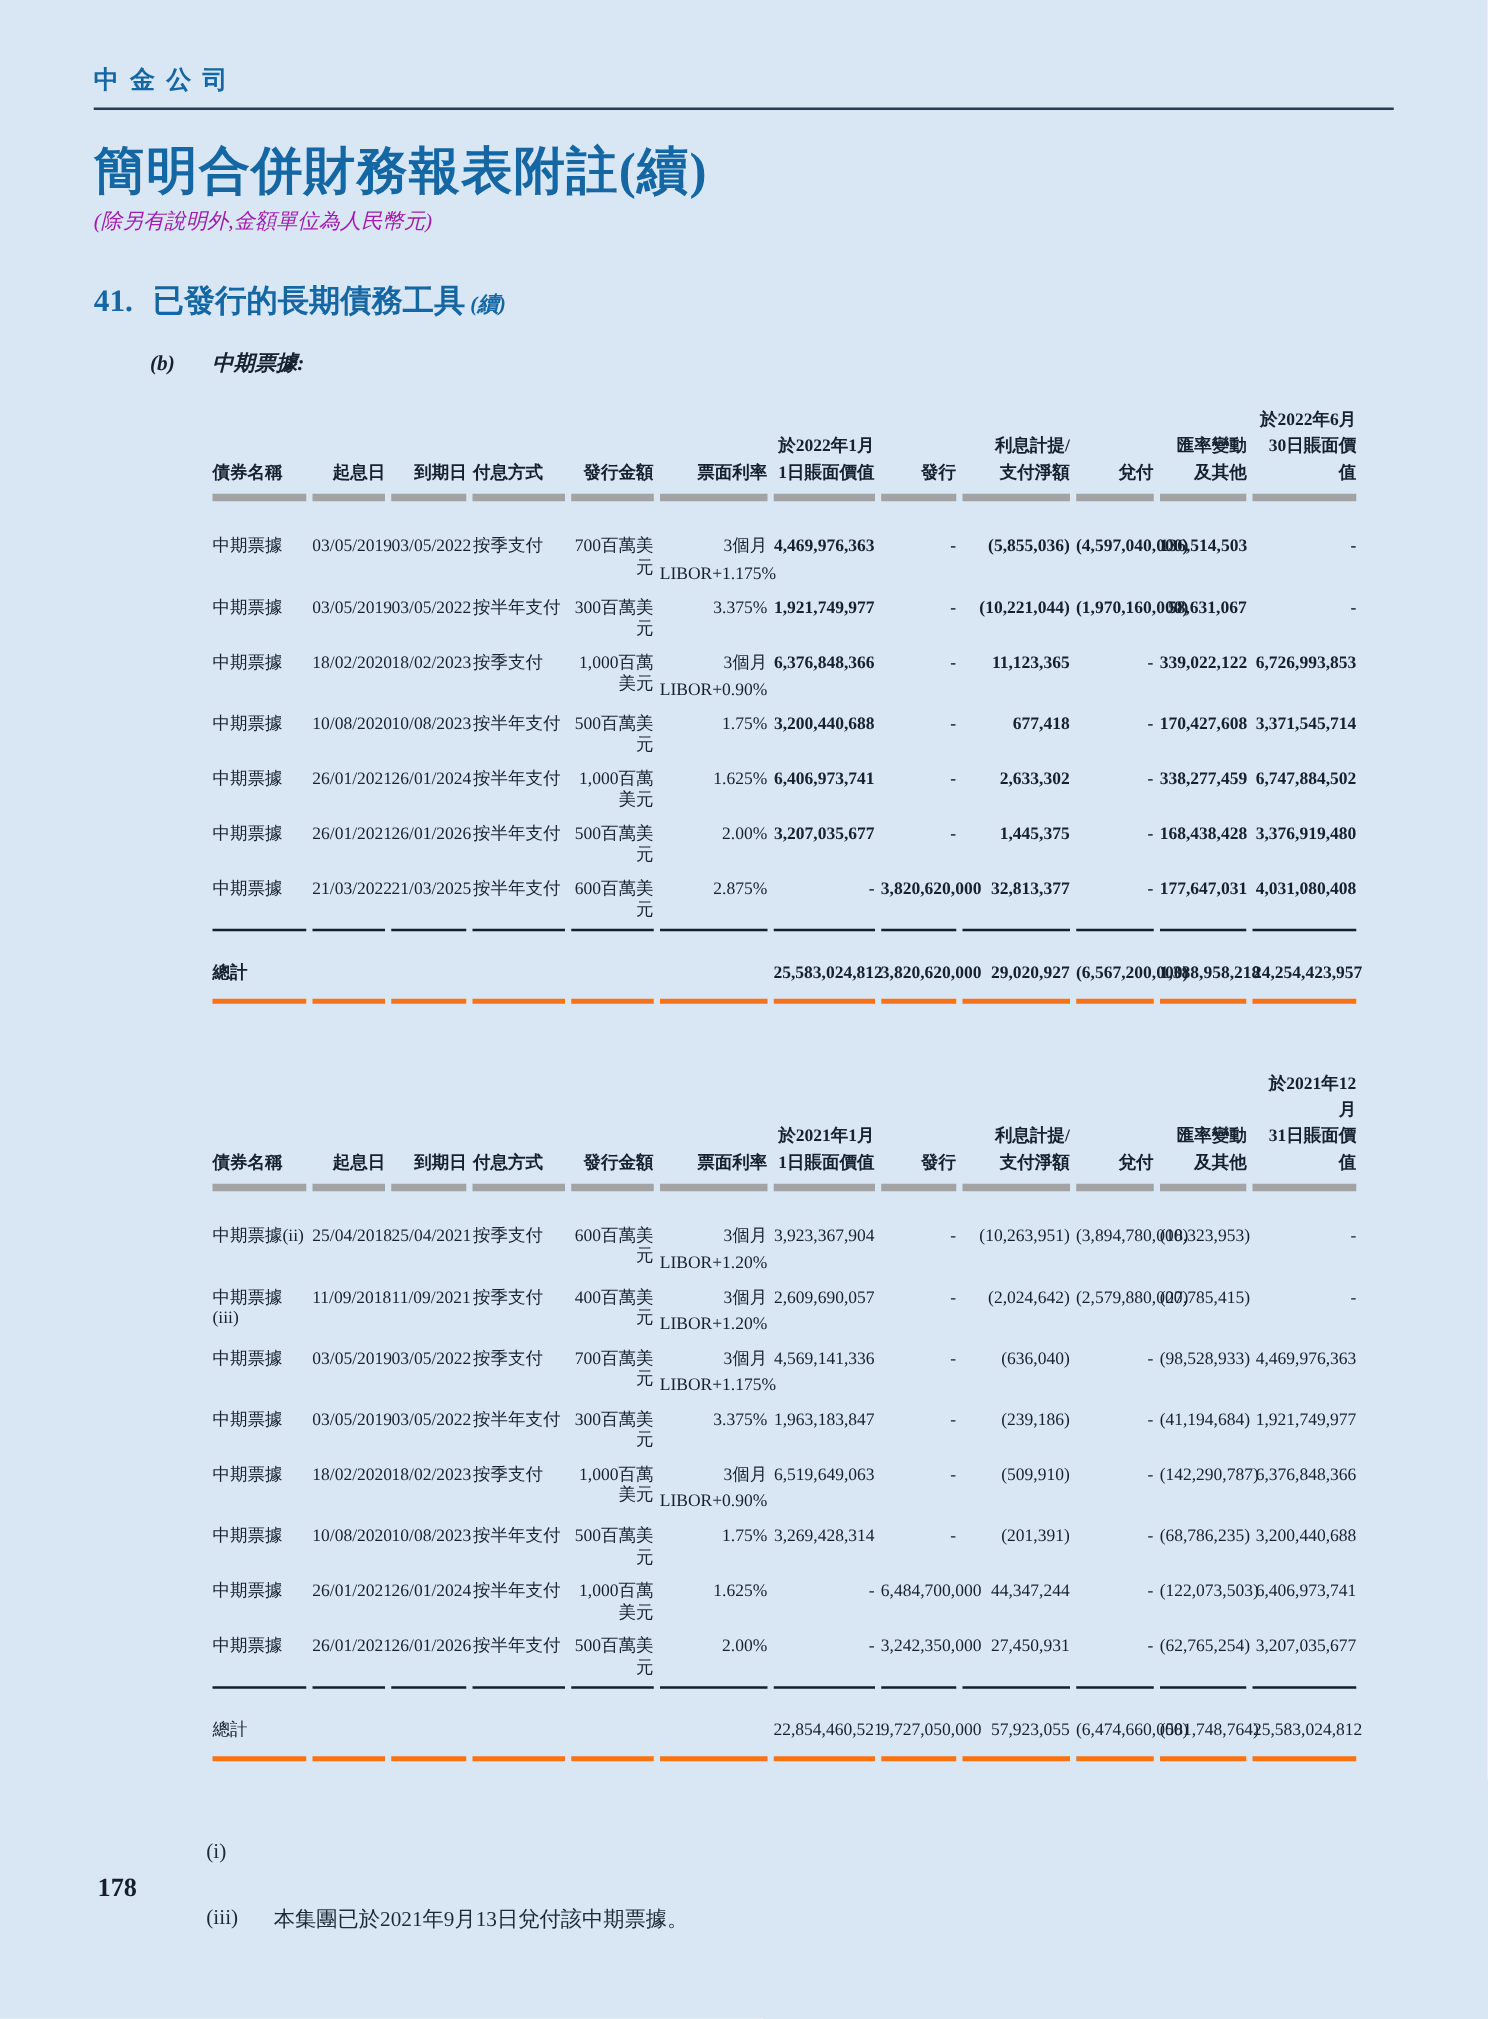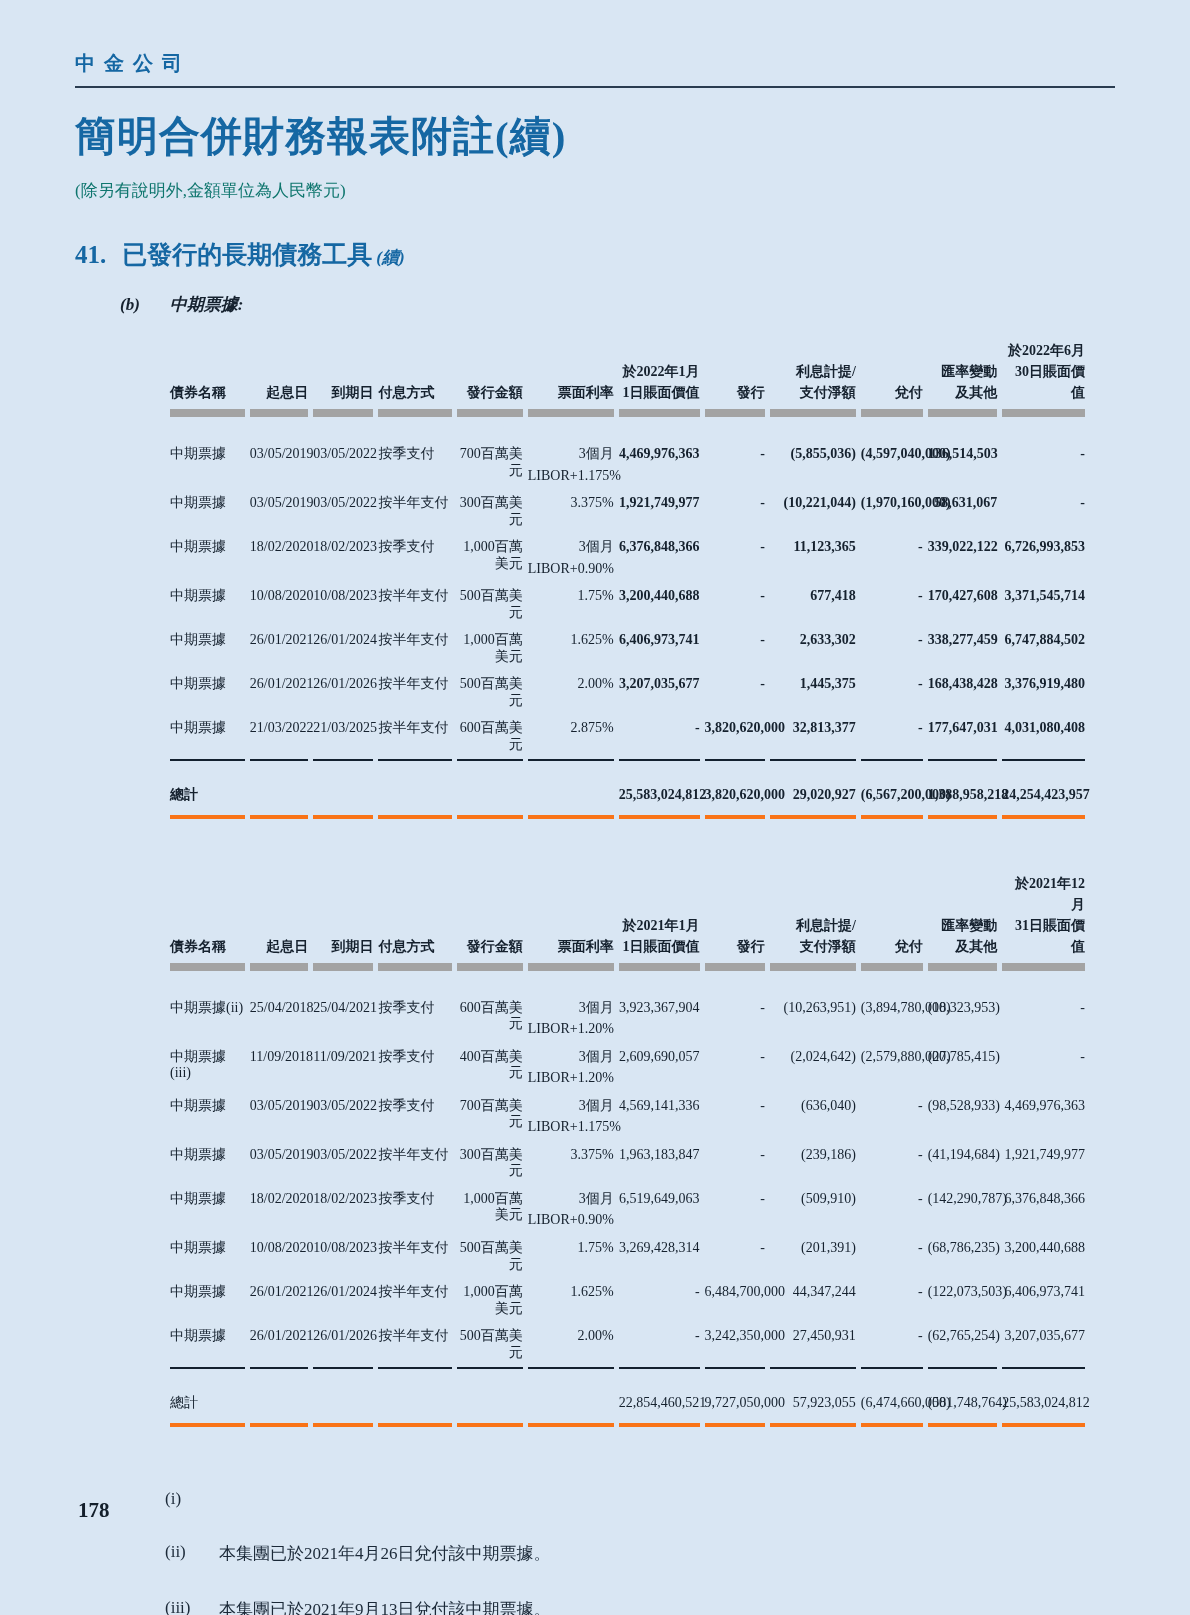--- a/index.html
+++ b/index.html
@@ -9,30 +9,30 @@
     box-sizing:border-box;
     background:#d9e6f3;
     padding:50px 75px 16px 75px;
     color:#16222f;
     font-family:"Liberation Serif","DejaVu Serif",serif;
     overflow:hidden;
   }
   .company{color:#1567a3;font-size:20px;font-weight:bold;letter-spacing:9px;}
   .head-rule{border-bottom:2px solid #2a3c50;margin-top:9px;width:1040px;}
   h1.title{color:#1567a3;font-size:41px;line-height:1.1;margin:26px 0 0 0;font-weight:bold;letter-spacing:1px;}
-  .subtitle{font-size:17px;margin-top:20px;color:#0f766e;}
+  .subtitle{font-style:italic;font-size:17px;margin-top:6px;color:#a21caf;}
   .sec-head{margin-top:36px;color:#1567a3;font-size:25px;font-weight:bold;}
   .sec-head .no{margin-right:16px;text-align:center;}
   .sec-head .cont{font-size:17px;font-style:italic;font-weight:bold;margin-left:4px;}
   .sub-head{margin-top:22px;margin-left:45px;font-size:17px;font-weight:bold;font-style:italic;color:#16222f;}
   .sub-head .lbl{margin-right:30px;}
   .tables{margin-left:90px;margin-top:24px;}
   table{width:925px;border-collapse:separate;border-spacing:5px 0;table-layout:fixed;font-size:14px;color:#15212e;}
   table + table{margin-top:54px;}
-  th{font-weight:bold;vertical-align:bottom;padding:0 0 6px 0;border-bottom:8px solid #a3a3a3;line-height:1.5;}
+  th{font-weight:bold;vertical-align:bottom;padding:0 0 6px 0;border-bottom:6px solid #a3a3a3;line-height:1.5;}
   td{padding:5px 0 6px 0;line-height:1.18;vertical-align:top;}
   .l{text-align:left;} .r{text-align:right;}
   td.b{font-weight:bold;}
   td .sub{margin-top:5px;}
   tr.gap td{padding:0;border:none;}
   tr.rule td{padding:0;height:0;border-top:2px solid #13202e;}
   tr.total td{border-bottom:4px solid #f97316;padding:6px 0 11px 0;}
   tr.total.bold td{font-weight:bold;}
   .footnotes{margin:62px 0 0 90px;font-size:17px;color:#1b2938;}
   .fn{display:flex;margin-bottom:33px;}
@@ -479,24 +479,20 @@
             </tr>
           </tbody>
         </table>
     </div>
 
     <div class="footnotes">
         <div class="fn">
           <span class="fn-label">(i)</span>
         </div>
         <div class="fn">
-          <span class="fn-label">(ii)</span>
-          <span class="fn-text">本集團已於2021年4月26日兌付該中期票據。</span>
-        </div>
-        <div class="fn">
           <span class="fn-label">(iii)</span>
           <span class="fn-text">本集團已於2021年9月13日兌付該中期票據。</span>
         </div>
       </div>
   </section>
 
   <div class="pageno">178</div>
 </div>
 
 </body></html>

